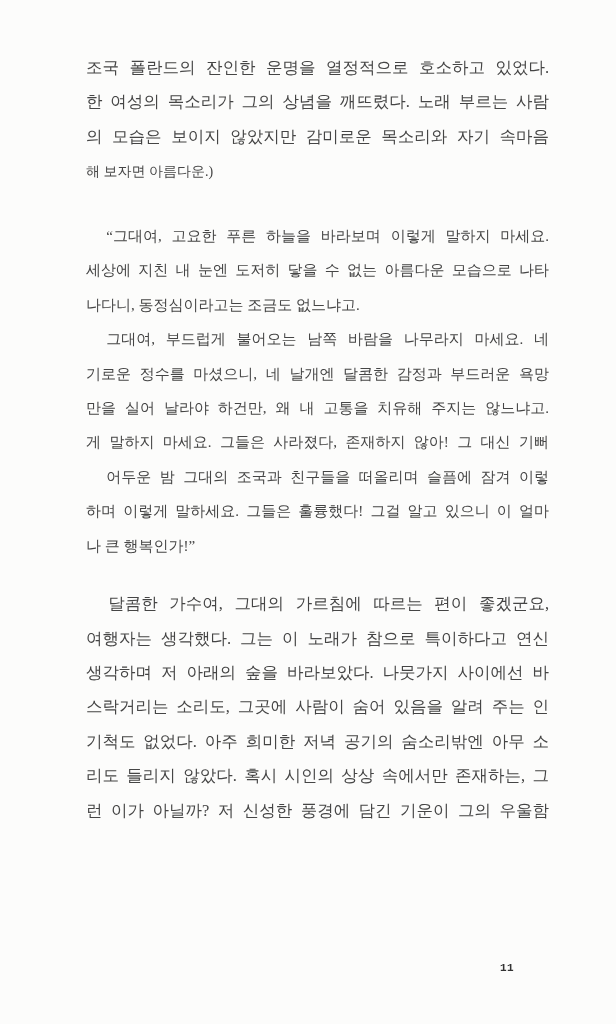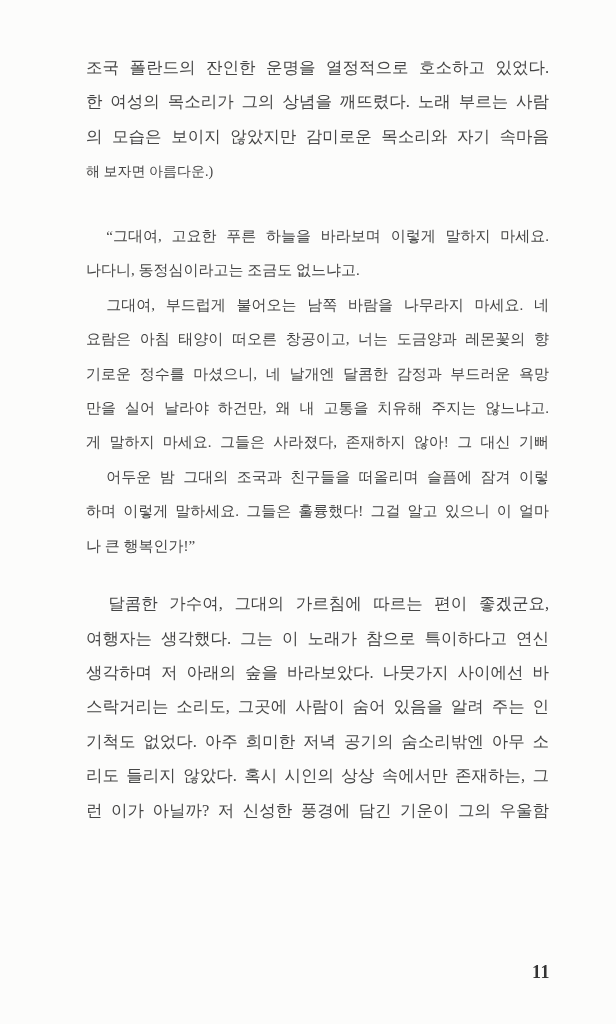--- a/index.html
+++ b/index.html
@@ -40,44 +40,43 @@
   }
   .quote .line { font-size: 15px; }
   .line.no-stretch { text-align-last: left; }
   .line.indent { text-indent: 1.35em; }
   .seg.small { font-size: 14px; }
   .page-number {
     position: absolute;
     top: 962px;
     left: 500px;
     width: 50px;
-    text-align: right;
-    font-family: Liberation Serif, serif;
+    font-family: Liberation Mono, monospace;
     font-weight: bold;
-    font-size: 18px;
+    font-size: 11px;
     letter-spacing: 0.5px;
     color: #333333;
   }
 </style>
 </head>
 <body style="background: rgb(252, 252, 251); color: rgb(69, 69, 69);">
 
 <div class="page">
   <main class="text-column">
       <div class="block body1">
         <div class="line"><span class="seg">조국 폴란드의 잔인한 운명을 열정적으로 호소하고 있었다.</span></div>
         <div class="line"><span class="seg">한 여성의 목소리가 그의 상념을 깨뜨렸다. 노래 부르는 사람</span></div>
         <div class="line"><span class="seg">의 모습은 보이지 않았지만 감미로운 목소리와 자기 속마음</span></div>
         <div class="line no-stretch"><span class="seg small">해 보자면 아름다운.)</span></div>
       </div>
       <div class="block quote">
         <div class="line indent"><span class="seg">“그대여, 고요한 푸른 하늘을 바라보며 이렇게 말하지 마세요.</span></div>
+        <div class="line"><span class="seg">세상에 지친 내 눈엔 도저히 닿을 수 없는 아름다운 모습으로 나타</span></div>
         <div class="line no-stretch"><span class="seg">나다니, 동정심이라고는 조금도 없느냐고.</span></div>
         <div class="line indent"><span class="seg">그대여, 부드럽게 불어오는 남쪽 바람을 나무라지 마세요. 네</span></div>
-        <div class="line"><span class="seg">요람은 아침 태양이 떠오른 창공이고, 너는 도금양과 레몬꽃의 향</span></div>
         <div class="line"><span class="seg">기로운 정수를 마셨으니, 네 날개엔 달콤한 감정과 부드러운 욕망</span></div>
         <div class="line"><span class="seg">만을 실어 날라야 하건만, 왜 내 고통을 치유해 주지는 않느냐고.</span></div>
         <div class="line"><span class="seg">게 말하지 마세요. 그들은 사라졌다, 존재하지 않아! 그 대신 기뻐</span></div>
         <div class="line indent"><span class="seg">어두운 밤 그대의 조국과 친구들을 떠올리며 슬픔에 잠겨 이렇</span></div>
         <div class="line"><span class="seg">하며 이렇게 말하세요. 그들은 훌륭했다! 그걸 알고 있으니 이 얼마</span></div>
         <div class="line no-stretch"><span class="seg">나 큰 행복인가!”</span></div>
       </div>
       <div class="block body2">
         <div class="line indent"><span class="seg">달콤한 가수여, 그대의 가르침에 따르는 편이 좋겠군요,</span></div>
         <div class="line"><span class="seg">여행자는 생각했다. 그는 이 노래가 참으로 특이하다고 연신</span></div>

